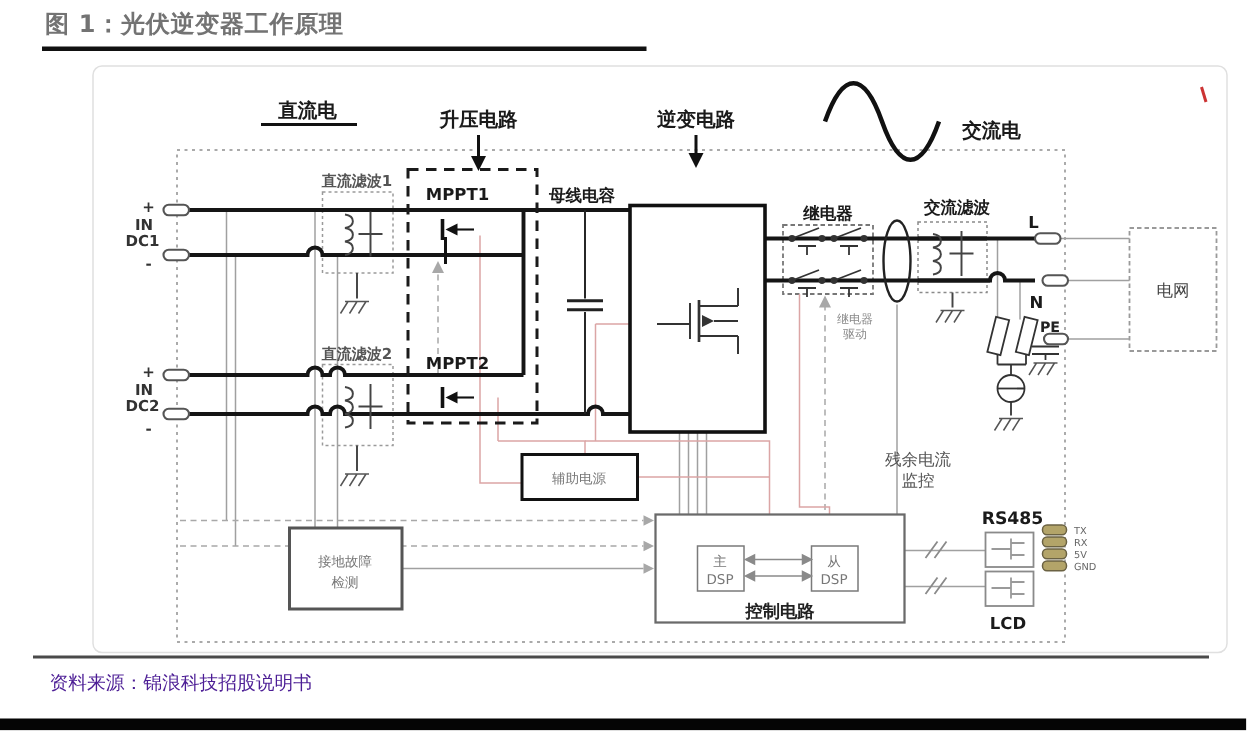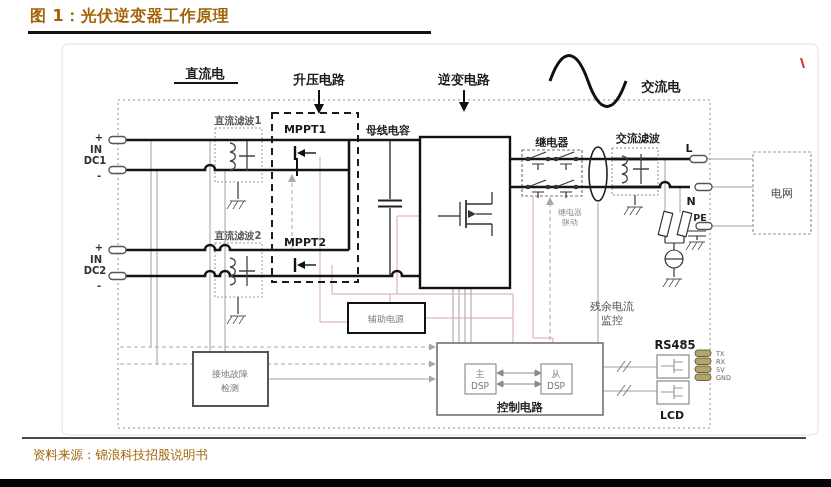--- a/index.html
+++ b/index.html
@@ -1,21 +1,21 @@
 <!DOCTYPE html>
 <html><head>
 <meta charset="utf-8">
 <style>
   html,body{margin:0;padding:0;background:#ffffff;}
   .stage{position:relative;width:831px;height:487px;background:#fff;overflow:hidden;
          font-family:"DejaVu Sans","Liberation Sans",sans-serif;}
-  .fig-title{position:absolute;left:30px;top:6px;font-size:16px;font-weight:bold;color:#a16207;letter-spacing:.5px;}
+  .fig-title{position:absolute;left:30px;top:6px;font-size:16px;font-weight:bold;color:#737373;letter-spacing:.5px;}
   .title-rule{position:absolute;left:28px;top:31px;width:403px;height:3px;background:#111;}
   .src-rule{position:absolute;left:22px;top:437px;width:784px;height:2px;background:#4a4a4a;}
-  .src-note{position:absolute;left:33px;top:447px;font-size:12.5px;font-weight:500;color:#a16207;}
+  .src-note{position:absolute;left:33px;top:447px;font-size:12.5px;font-weight:500;color:#4c1d95;}
   .bottom-bar{position:absolute;left:0px;top:479px;width:831px;height:8px;background:#050505;}
   svg{position:absolute;left:0;top:0;}
   svg text{font-family:"DejaVu Sans","Liberation Sans",sans-serif;}
   .b13{font-size:13px;font-weight:bold;fill:#1a1a1a;}
   .b11{font-size:11px;font-weight:bold;fill:#1a1a1a;}
   .b10{font-size:10px;font-weight:bold;fill:#333;}
   .g10{font-size:10px;font-weight:bold;fill:#555;}
   .g9{font-size:9px;fill:#777;}
   .g8{font-size:8px;fill:#8a8a8a;}
   .t6{font-size:6.5px;fill:#666;}

